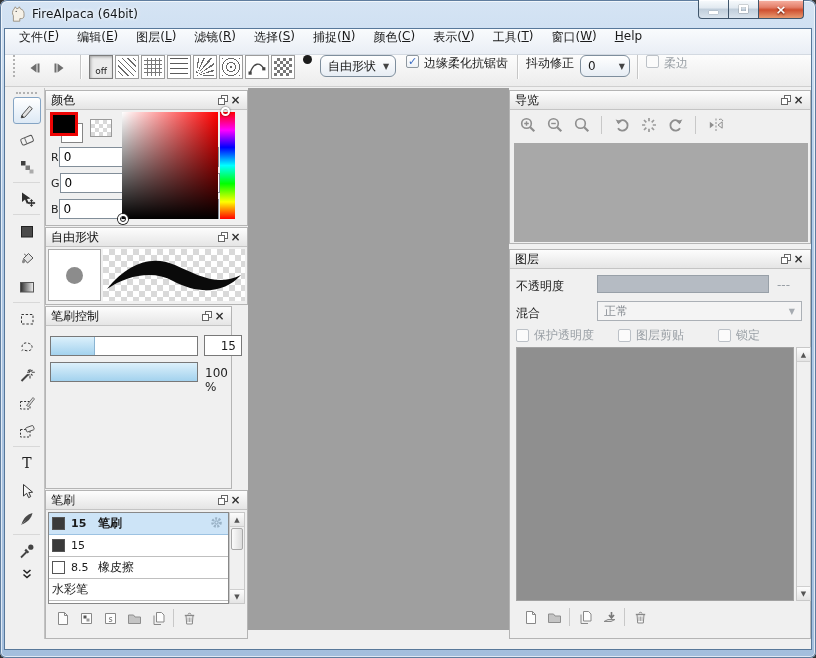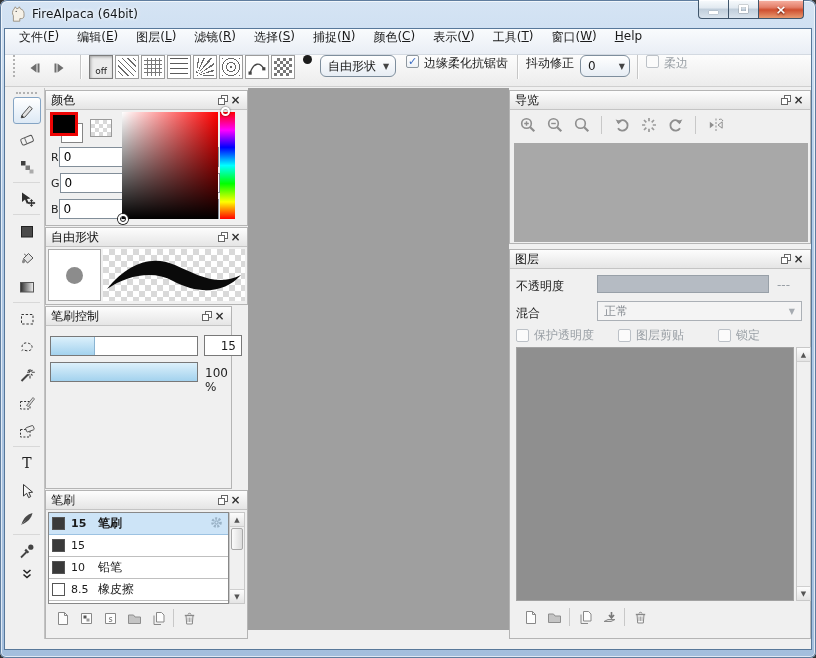--- a/index.html
+++ b/index.html
@@ -515,26 +515,20 @@
                 </svg>
               </span>
             </div>
 
             <div class="brush-row">
               <span class="swatch" style="background: rgb(58, 58, 58);"></span>
               <span class="bsize">15</span>
 
             </div>
 
-            <div class="brush-row">
-              <span class="swatch" style="background: rgb(58, 58, 58);"></span>
-              <span class="bsize">10</span>
-              <span class="bname">铅笔</span>
-
-            </div>
 
             <div class="brush-row">
               <span class="swatch" style="background: rgb(255, 255, 255);"></span>
               <span class="bsize">8.5</span>
               <span class="bname">橡皮擦</span>
 
             </div>
 
             <div class="brush-row clipped">
 

